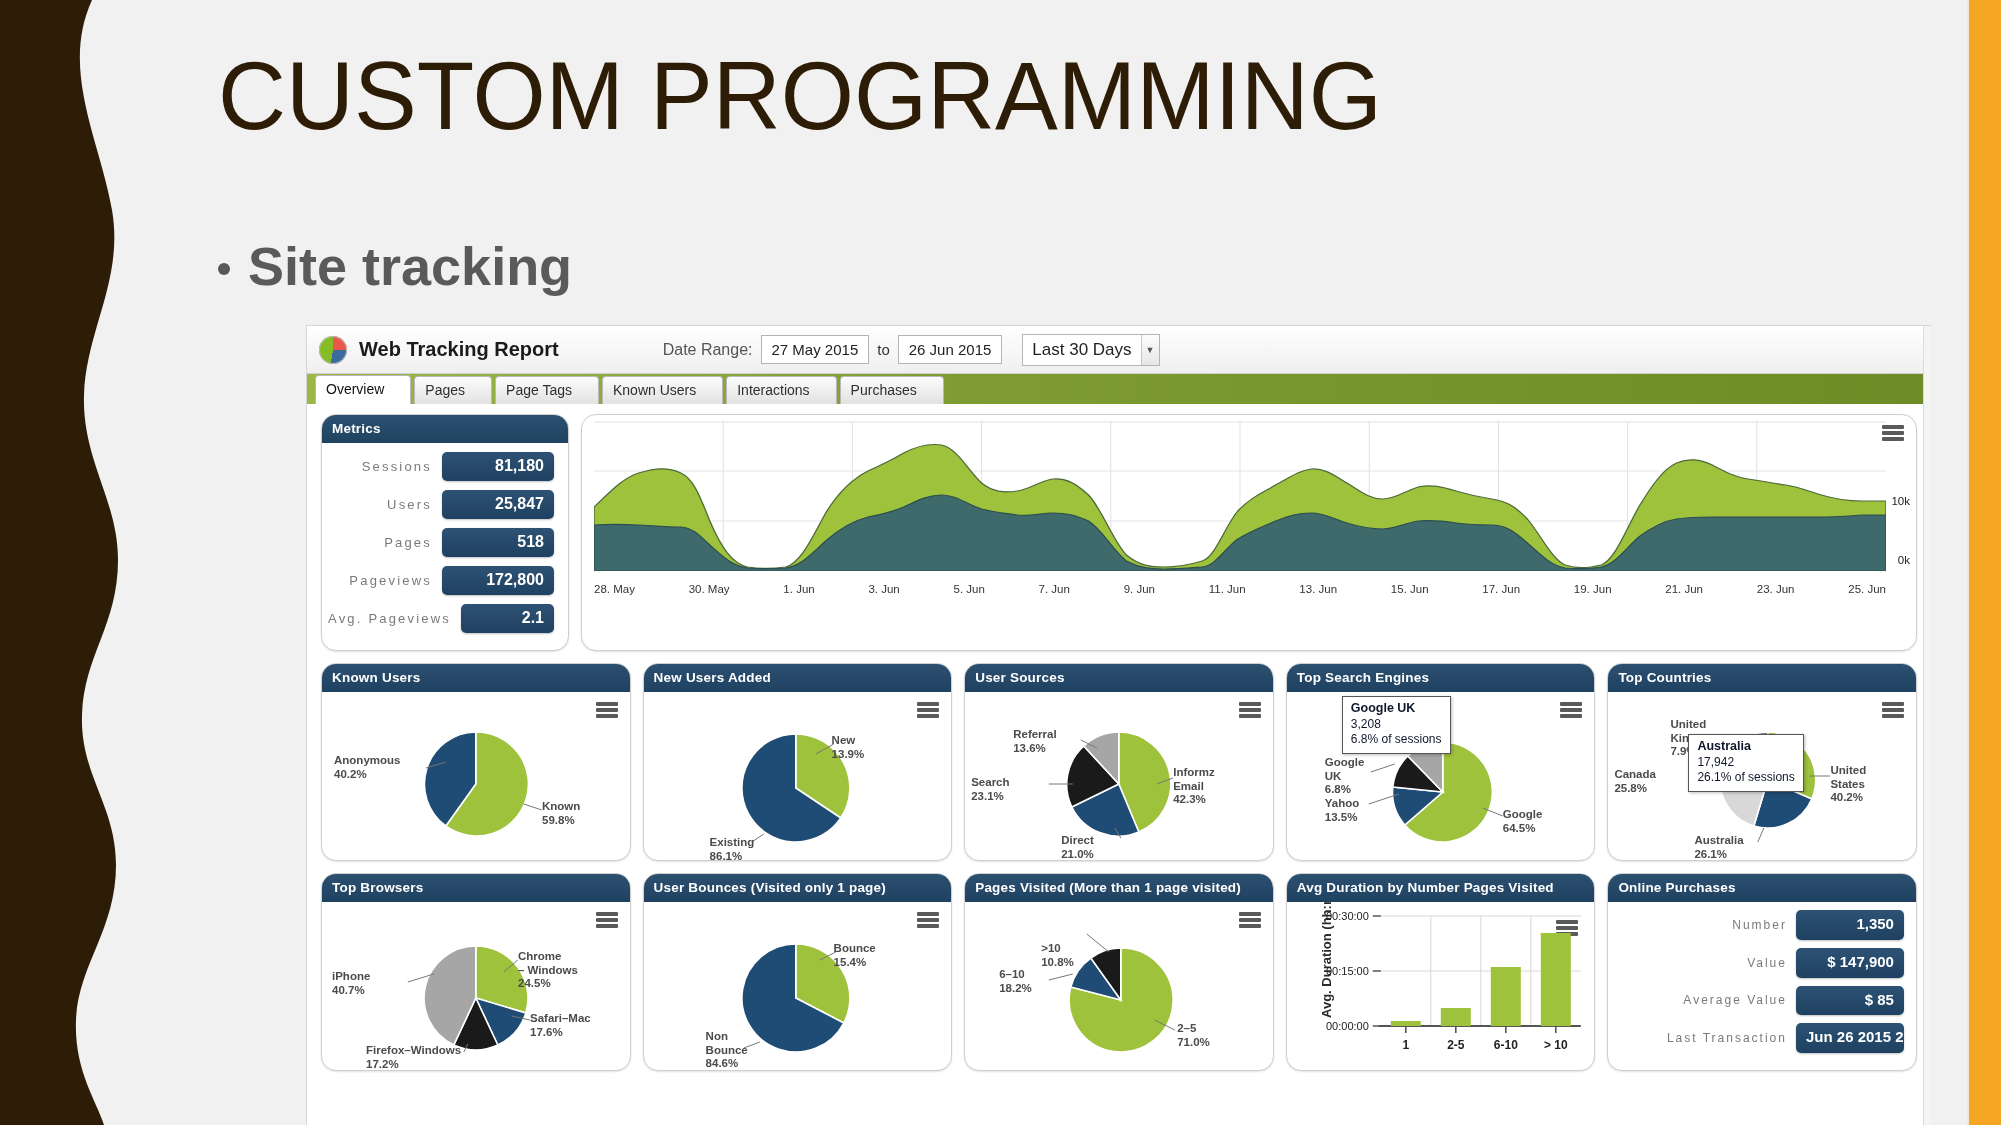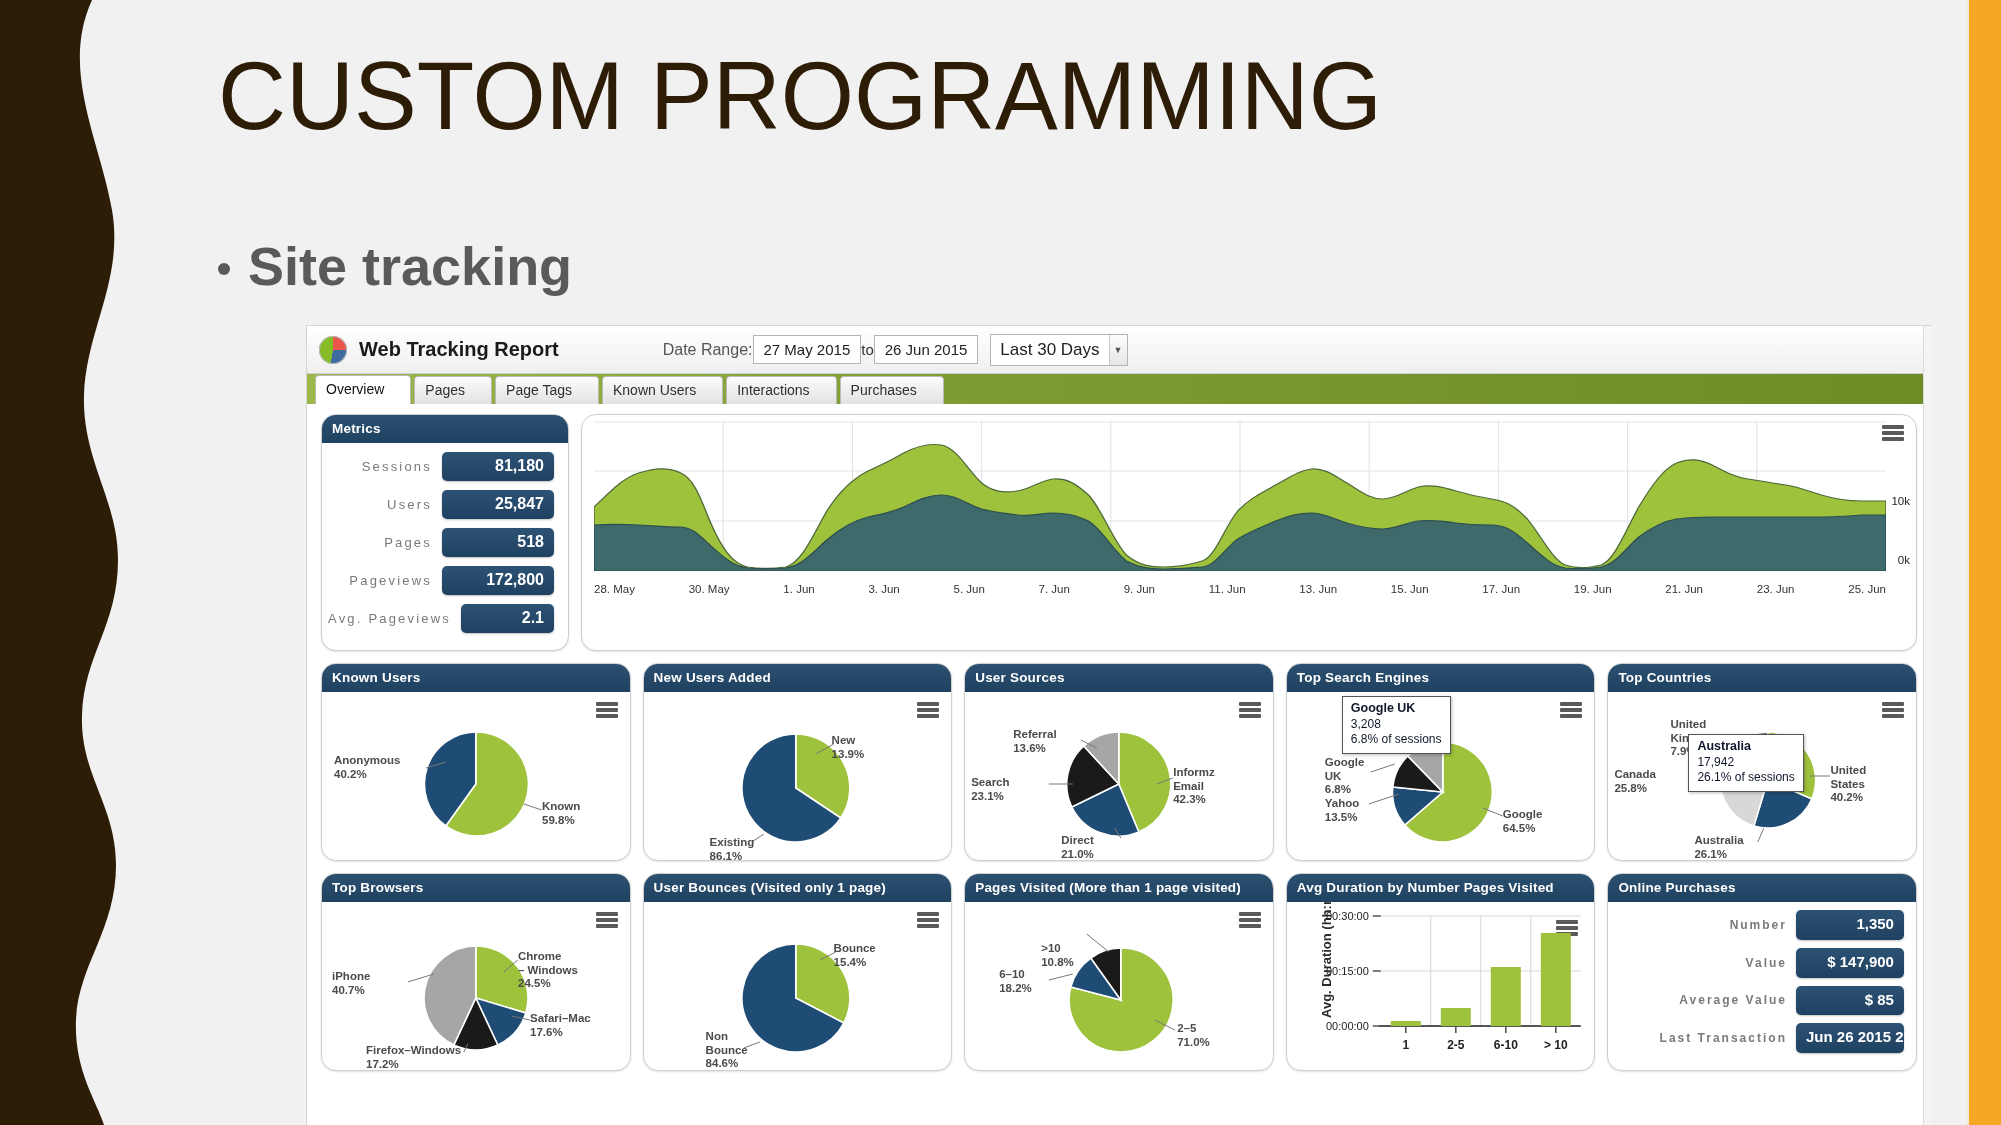--- a/index.html
+++ b/index.html
@@ -88,21 +88,21 @@
     background:
       conic-gradient(#e8574a 0deg 90deg, #3d6b9e 90deg 190deg, #86bc25 190deg 360deg);
     flex: none;
     box-shadow: 0 0 0 1px #bbb inset;
   }
   #dash-title {
     font-size: 20px; font-weight: bold; color: #1a1a1a;
     margin-left: 12px; white-space: nowrap;
   }
   #daterange-wrap {
-    display: flex; align-items: center; 
+    display: flex; align-items: center; gap: 8px;
     margin-left: 104px;
   }
   #daterange-label { font-size: 16px; color: #555; white-space: nowrap; }
   .date-input {
     background: #fff; border: 1px solid #b4b4b4;
     font-size: 15px; color: #222;
     padding: 5px 10px; min-width: 100px; text-align: center;
     white-space: nowrap;
   }
   #to-label { font-size: 15px; color: #333; }
@@ -239,21 +239,21 @@
   #bar-svg { position: absolute; left: 0; top: 0; width: 100%; height: 100%; }
 
   
   #purch-card .card-body { padding: 8px 12px 6px 4px; height: 168px; }
   .purch-row {
     display: flex; align-items: center; justify-content: flex-end;
     margin-bottom: 8px;
   }
   .purch-label {
     font-size: 12px; color: #7a7a7a; letter-spacing: 2px;
-    text-align: right; margin-right: 9px; white-space: nowrap; font-weight: 700;
+    text-align: right; margin-right: 9px; white-space: nowrap; font-weight: 400;
   }
   .purch-pill {
     background: linear-gradient(#2d5274,#1f4161);
     color: #fff; font-size: 15px; font-weight: bold;
     border-radius: 5px; padding: 5px 10px 6px 10px;
     width: 108px; text-align: right; white-space: nowrap; line-height: 1.25;
     box-shadow: 0 1px 2px rgba(0,0,0,.25);
   }
   
   #dash-right-edge {

